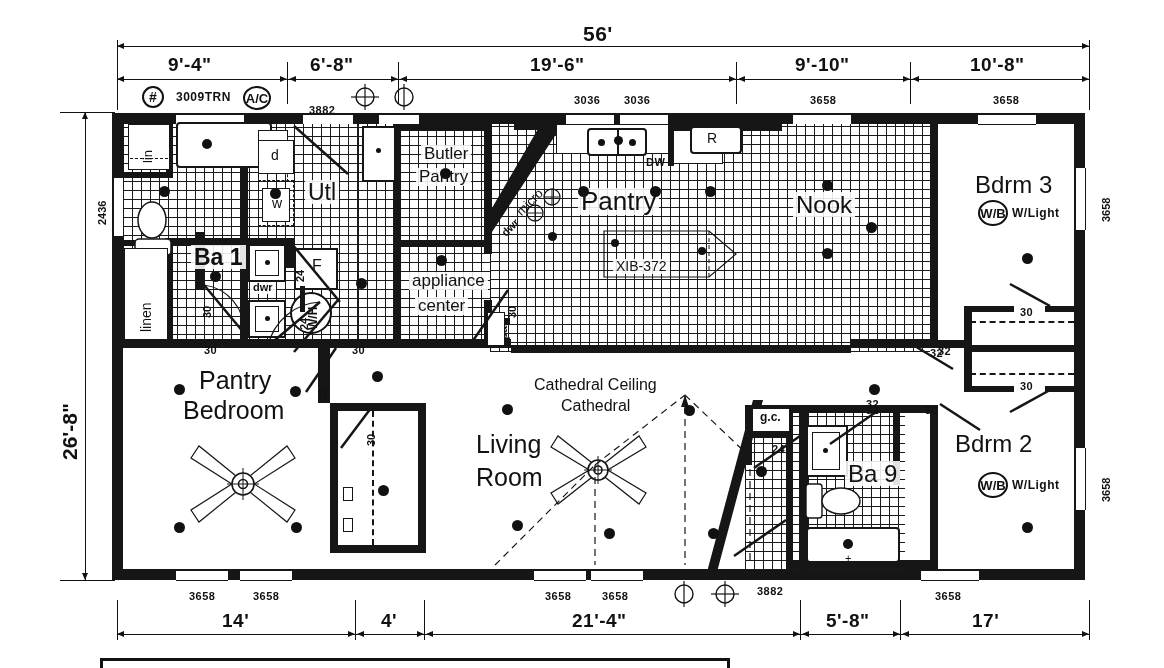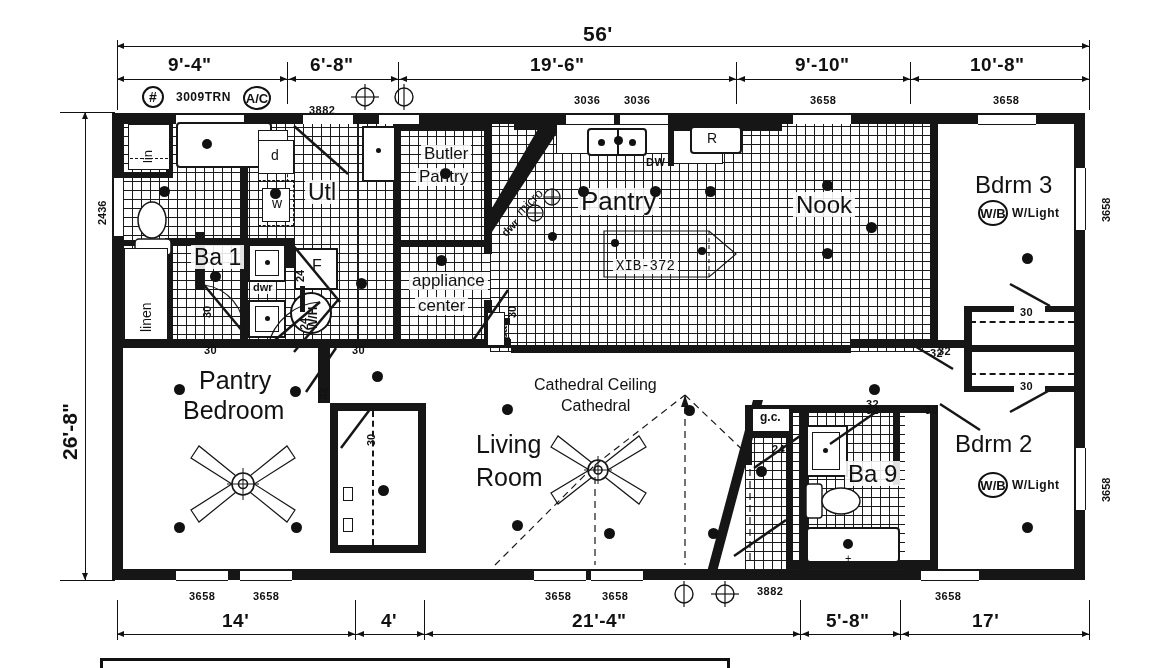--- a/index.html
+++ b/index.html
@@ -37,21 +37,21 @@
     background-image:
       repeating-linear-gradient(0deg,#1a1a1a 0px,#1a1a1a 1px,transparent 1px,transparent 9px),
       repeating-linear-gradient(90deg,#1a1a1a 0px,#1a1a1a 1px,transparent 1px,transparent 9px);
   }
 
   
   .rlabel{position:absolute;font-weight:400;color:#111;white-space:nowrap;background:rgba(255,255,255,.88);
           padding:0 3px;line-height:1.05;}
   .rlabel.big{font-size:23px;}
   .rlabel.mid{font-size:17px;}
-  .rlabel.sm{font-size:13px;font-family:Liberation Mono, monospace;}
+  .rlabel.sm{font-size:13px;}
   .rlabel.xs{font-size:10px;font-weight:700;}
 
   
   .box{position:absolute;border:2px solid #161616;background:#fff;box-sizing:border-box;}
   .boxthin{position:absolute;border:1px solid #161616;background:#fff;box-sizing:border-box;}
   .dash{position:absolute;border:1px dashed #161616;background:transparent;box-sizing:border-box;}
   .rnd{border-radius:4px;}
 
   
   .circ{position:absolute;border:2px solid #111;border-radius:50%;box-sizing:border-box;
@@ -336,21 +336,21 @@
     <ellipse cx="36" cy="21" rx="19" ry="13" fill="#fff" stroke="#161616" stroke-width="1.4"></ellipse>
   </svg>
 
   <div class="box rnd" style="left:806px;top:527px;width:94px;height:36px;"></div>
   <div class="dot" style="left:843px;top:539px;width:10px;height:10px;"></div>
   <div class="dimtext" style="left:845px;top:552px;font-size:11px;font-weight:400;">+</div>
 
   <div class="boxthin" style="left:752px;top:408px;width:38px;height:24px;"></div>
   <div class="rlabel xs" style="left:757px;top:411px;font-size:12px;">g.c.</div>
 
-  <div class="rlabel big" style="left:191px;top:245px;">Ba 1</div>
+  <div class="rlabel big" style="left:191px;top:245px;font-weight:bold;">Ba 1</div>
   <div class="rlabel big" style="left:305px;top:180px;">Utl</div>
   <div class="rlabel mid" style="left:421px;top:145px;">Butler</div>
   <div class="rlabel mid" style="left:416px;top:168px;">Pantry</div>
   <div class="rlabel mid" style="left:409px;top:272px;text-align:center;">appliance</div>
   <div class="rlabel mid" style="left:415px;top:297px;">center</div>
   <div class="rlabel big" style="left:578px;top:188px;font-size:26px;">Pantry</div>
   <div class="rlabel big" style="left:793px;top:192px;font-size:24px;">Nook</div>
   <div class="rlabel big" style="left:972px;top:172px;font-size:24px;">Bdrm 3</div>
   <div class="rlabel big" style="left:952px;top:431px;font-size:24px;">Bdrm 2</div>
   <div class="rlabel big" style="left:845px;top:461px;font-size:24px;">Ba 9</div>

